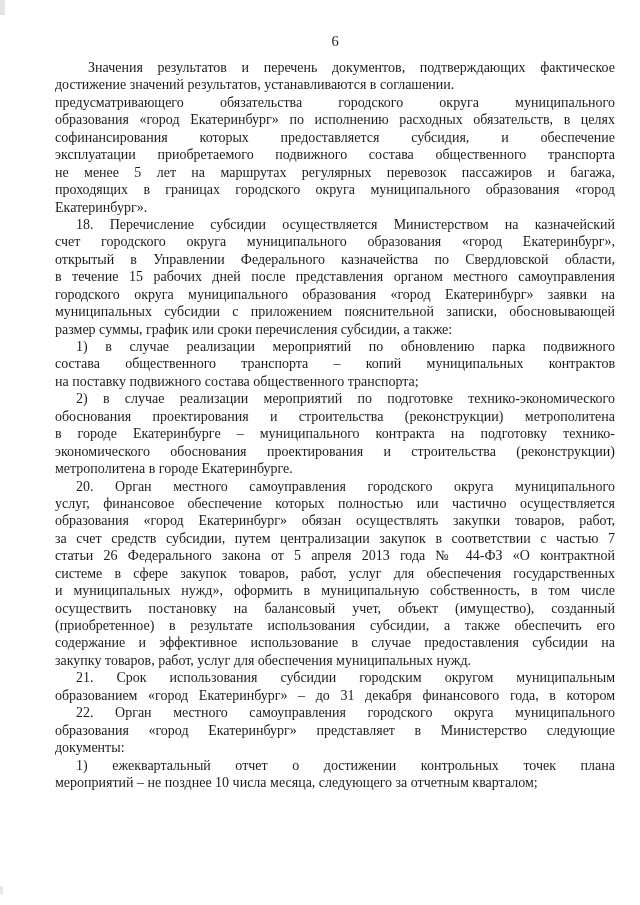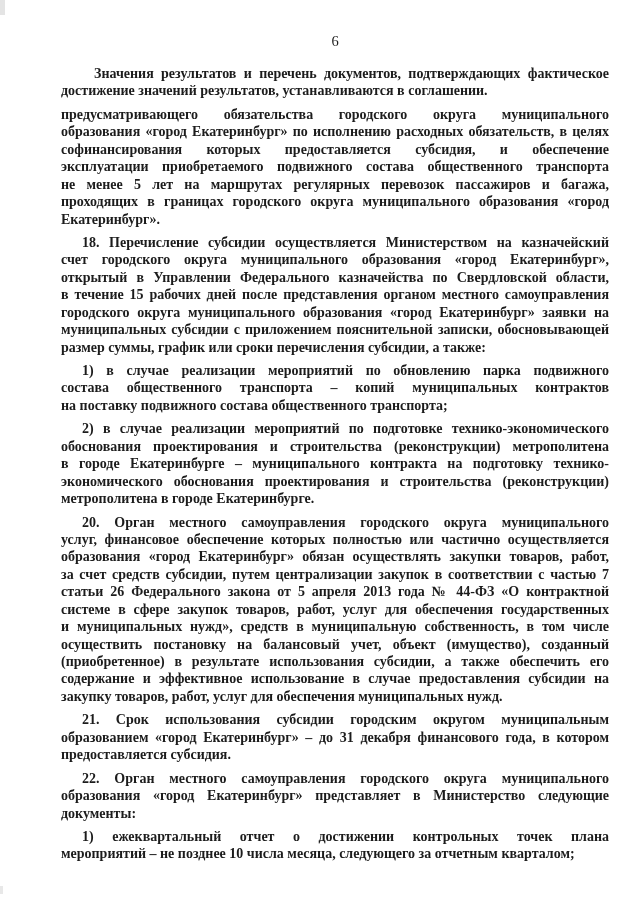--- a/index.html
+++ b/index.html
@@ -26,23 +26,22 @@
     line-height: 20px;
     color: #1c1c1c;
   }
   .text-body {
     position: absolute;
     top: 59px;
     left: 55px;
     width: 560px;
   }
   .para {
-    margin: 6px;
+    margin: 0;
     padding: 0;
-    font-weight: bold;
   }
   .line {
     font-size: 14px;
     line-height: 17.45px;
     height: 17.45px;
     overflow: hidden;
     text-align: justify;
     text-align-last: justify;
     white-space: normal;
     color: #1c1c1c;
@@ -105,30 +104,29 @@
         <div class="line">экономического обоснования проектирования и строительства (реконструкции)</div>
         <div class="line last">метрополитена в городе Екатеринбурге.</div>
       </div>
       <div class="para">
         <div class="line first-num">20. Орган местного самоуправления городского округа муниципального</div>
         <div class="line">услуг, финансовое обеспечение которых полностью или частично осуществляется</div>
         <div class="line">образования «город Екатеринбург» обязан осуществлять закупки товаров, работ,</div>
         <div class="line">за счет средств субсидии, путем централизации закупок в соответствии с частью 7</div>
         <div class="line">статьи 26 Федерального закона от 5 апреля 2013 года № 44-ФЗ «О контрактной</div>
         <div class="line">системе в сфере закупок товаров, работ, услуг для обеспечения государственных</div>
-        <div class="line">и муниципальных нужд», средств в муниципальную собственность, в том числе</div>
+        <div class="line">и муниципальных нужд», оформить в муниципальную собственность, в том числе</div>
         <div class="line">осуществить постановку на балансовый учет, объект (имущество), созданный</div>
         <div class="line">(приобретенное) в результате использования субсидии, а также обеспечить его</div>
         <div class="line">содержание и эффективное использование в случае предоставления субсидии на</div>
         <div class="line last">закупку товаров, работ, услуг для обеспечения муниципальных нужд.</div>
       </div>
       <div class="para">
         <div class="line first-num">21. Срок использования субсидии городским округом муниципальным</div>
         <div class="line">образованием «город Екатеринбург» – до 31 декабря финансового года, в котором</div>
-        <div class="line last">предоставляется субсидия.</div>
       </div>
       <div class="para">
         <div class="line first-num">22. Орган местного самоуправления городского округа муниципального</div>
         <div class="line">образования «город Екатеринбург» представляет в Министерство следующие</div>
         <div class="line last">документы:</div>
       </div>
       <div class="para">
         <div class="line first-num">1) ежеквартальный отчет о достижении контрольных точек плана</div>
         <div class="line last">мероприятий – не позднее 10 числа месяца, следующего за отчетным кварталом;</div>
       </div>

